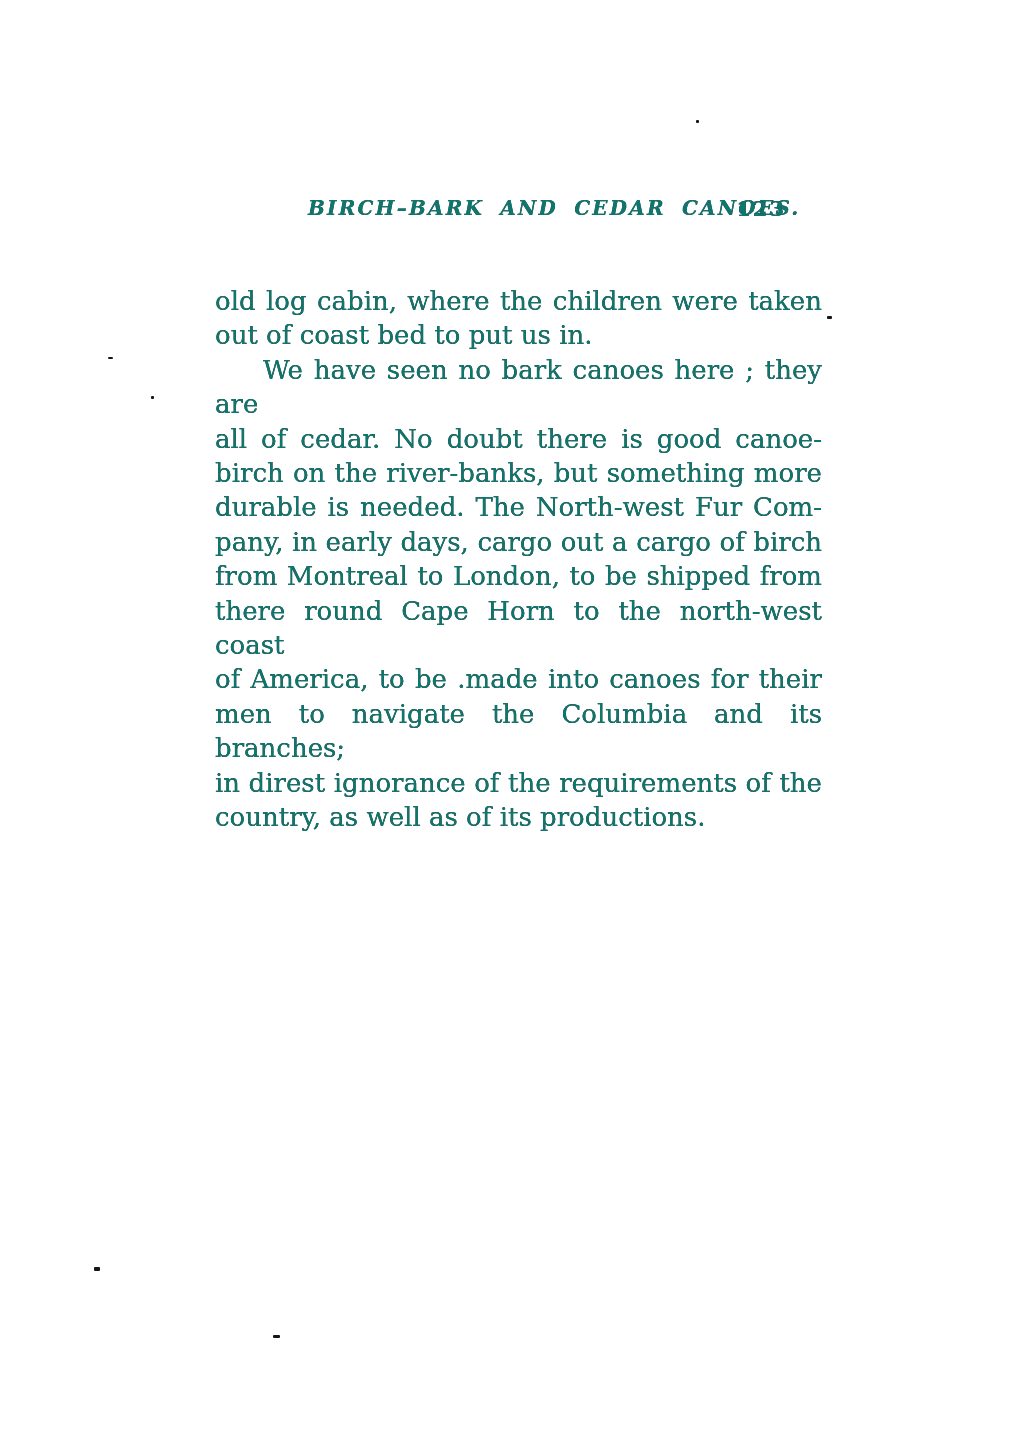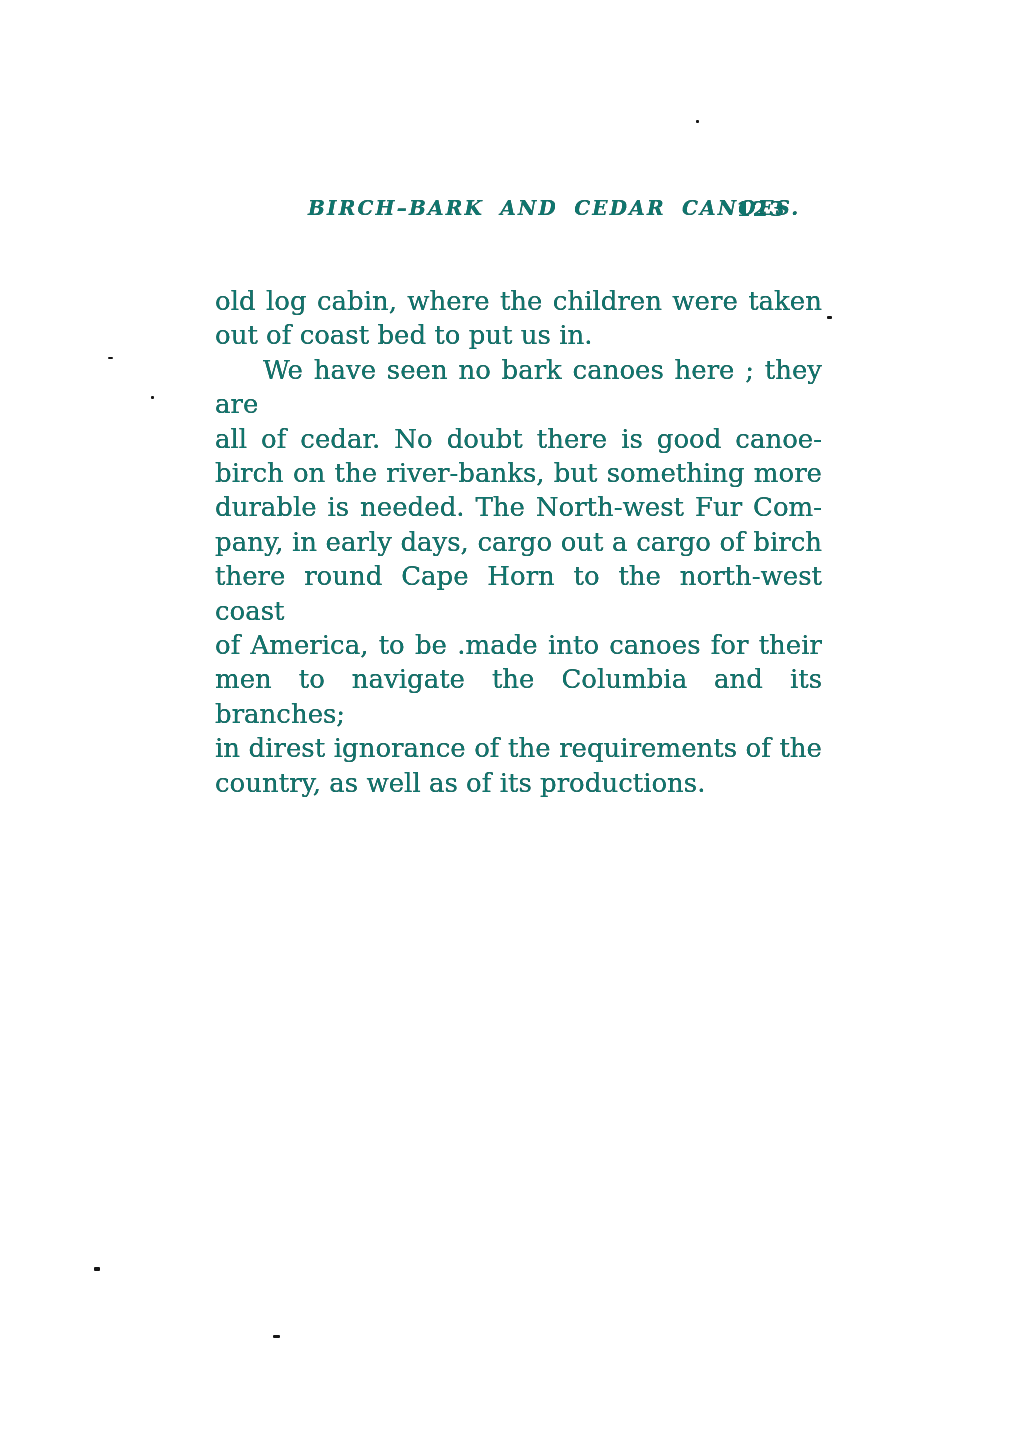--- a/index.html
+++ b/index.html
@@ -86,20 +86,21 @@
       <div class="paragraph">
         <div class="line first">old log cabin, where the children were taken</div>
         <div class="line last">out of coast bed to put us in.</div>
       </div>
       <div class="paragraph indented">
         <div class="line first">We have seen no bark canoes here ; they are</div>
         <div class="line">all of cedar.  No doubt there is good canoe-</div>
         <div class="line">birch on the river-banks, but something more</div>
         <div class="line">durable is needed.  The North-west Fur Com-</div>
         <div class="line">pany, in early days, cargo out a cargo of birch</div>
+        <div class="line">from Montreal to London, to be shipped from</div>
         <div class="line">there round Cape Horn to the north-west coast</div>
         <div class="line">of America, to be .made into canoes for their</div>
         <div class="line">men to navigate the Columbia and its branches;</div>
         <div class="line">in direst ignorance of the requirements of the</div>
         <div class="line last">country, as well as of its productions.</div>
       </div>
     </div>
 
   <div id="artifacts">
       <span class="speck" style="left: 696px; top: 120px; width: 3px; height: 3px;"></span>

